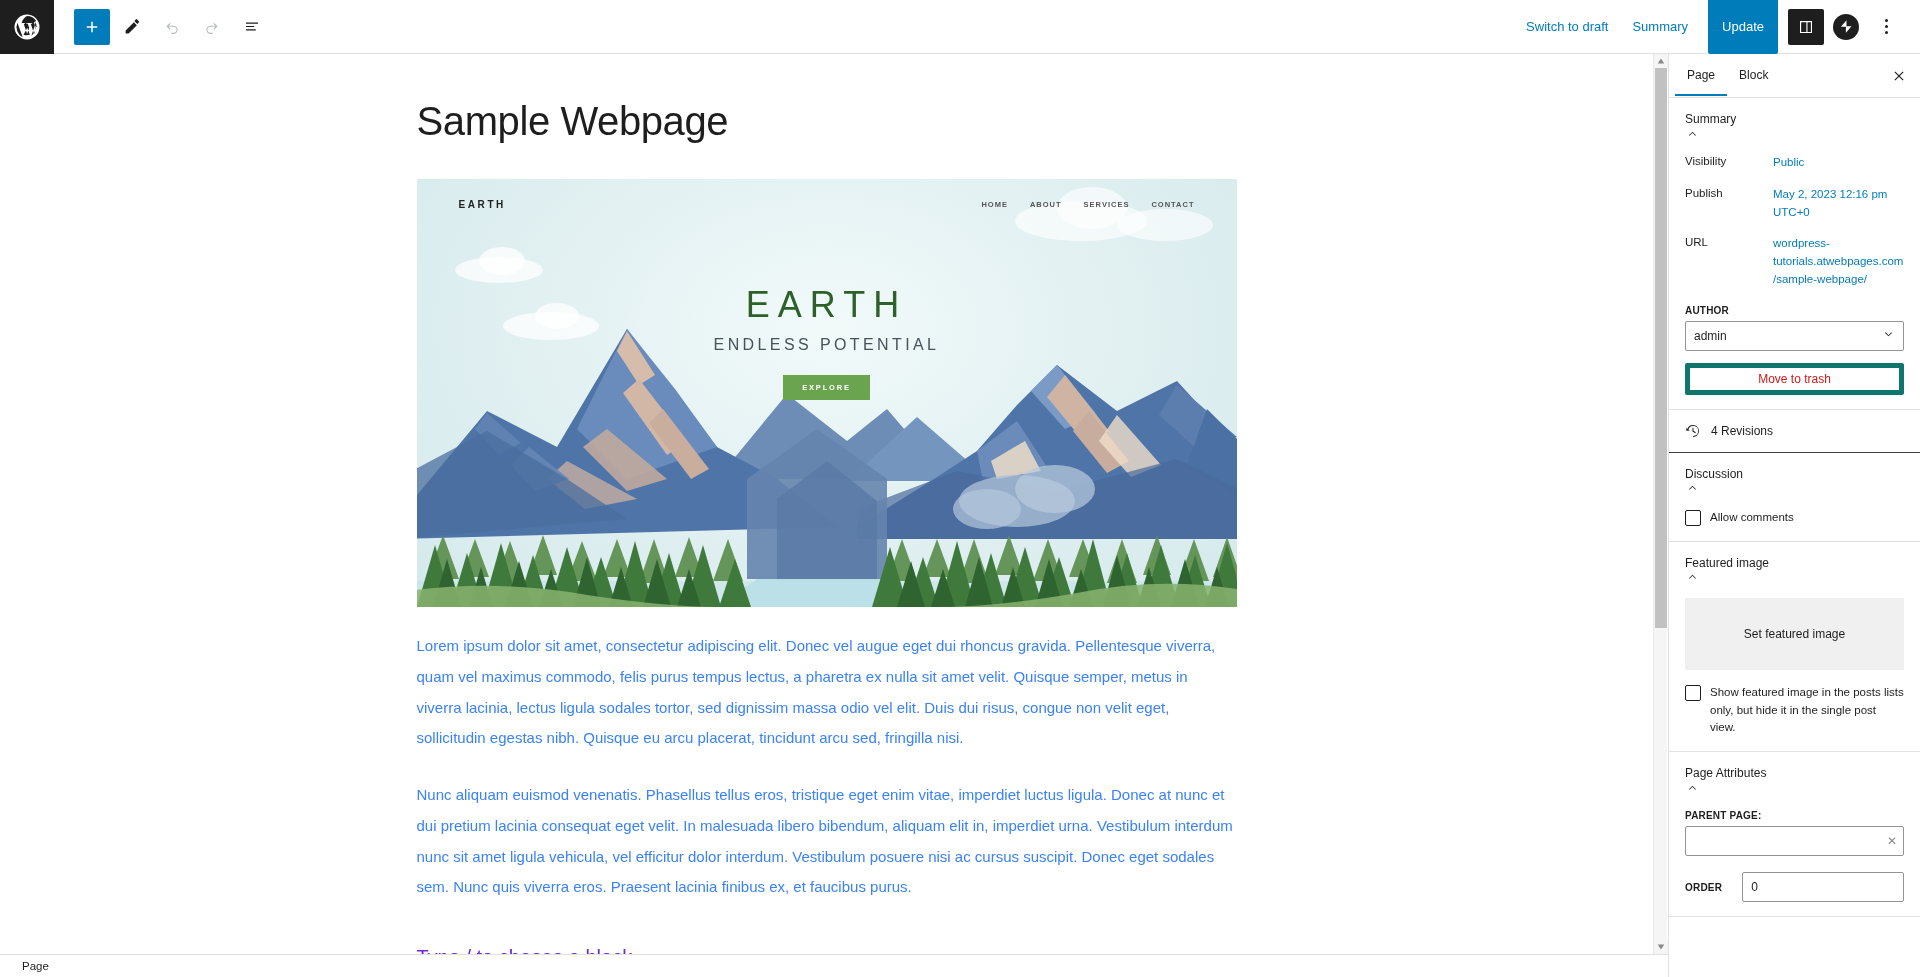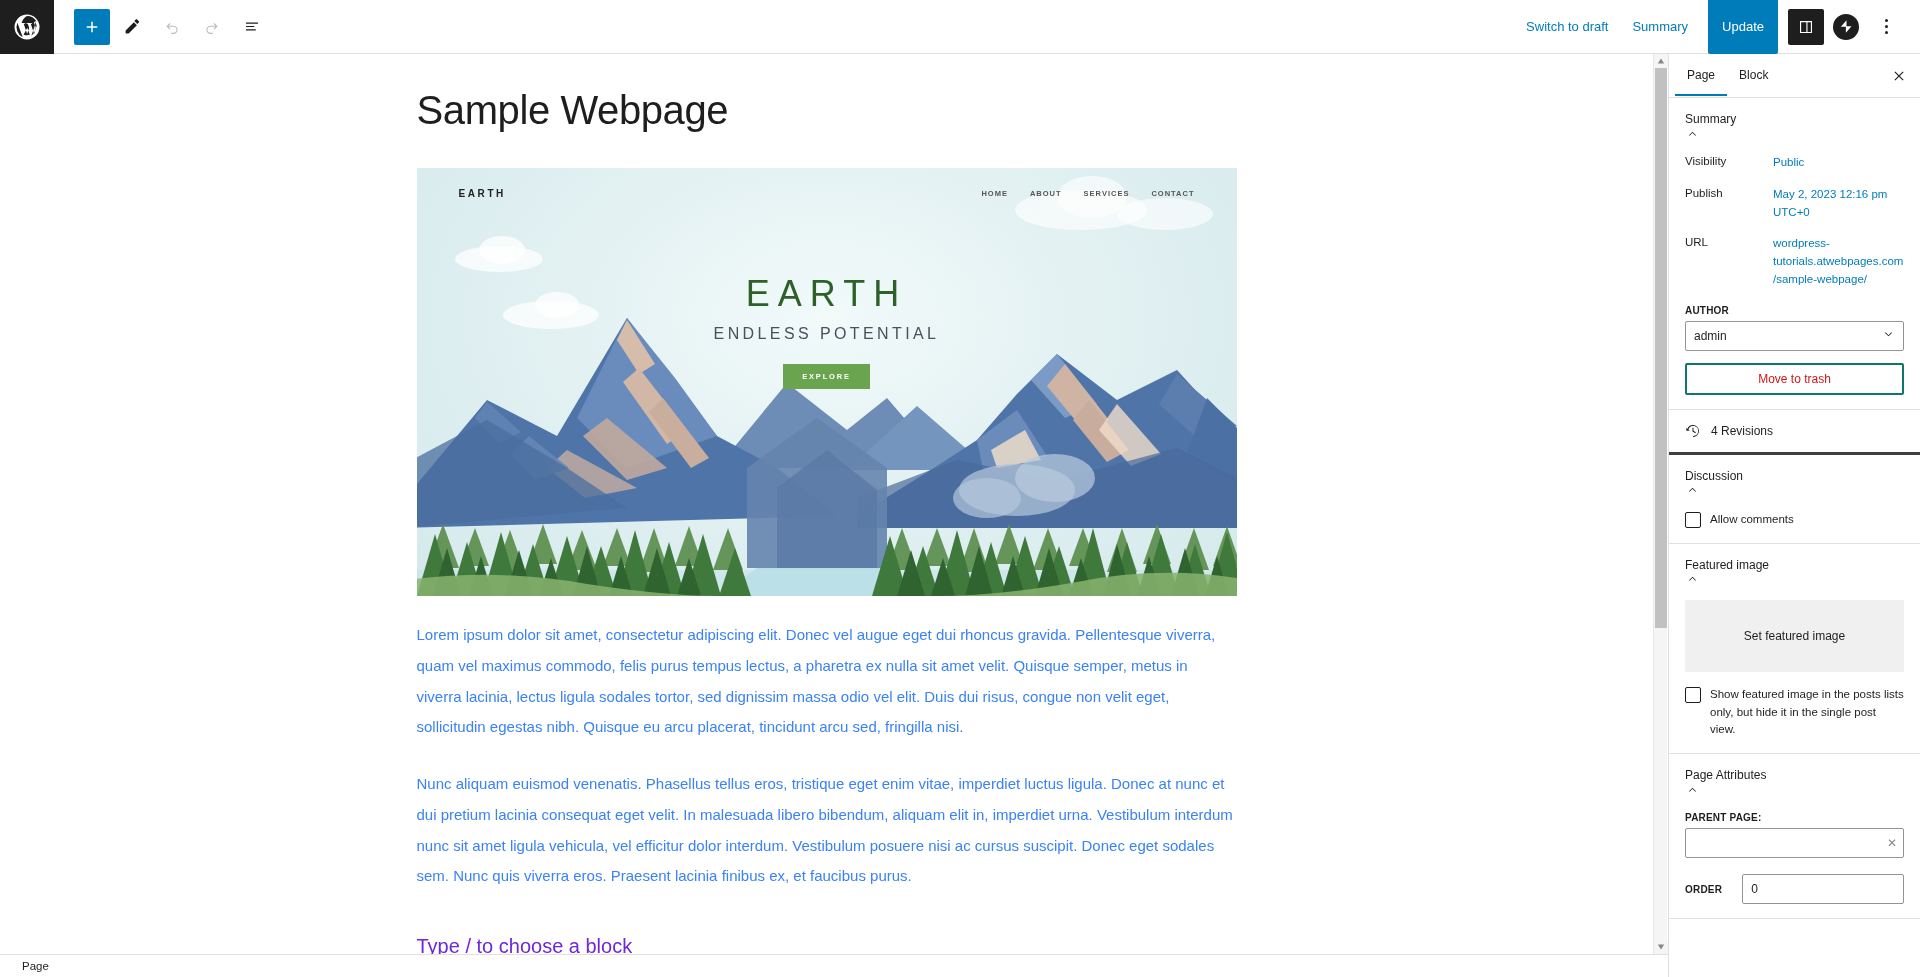--- a/index.html
+++ b/index.html
@@ -71,21 +71,21 @@
   .kebab i { width: 3px; height: 3px; border-radius: 50%; background: #1e1e1e; display: block; }
 
   
   .body-area {
     position: absolute; top: 54px; left: 0;
     width: 1920px; height: 923px;
   }
 
   
   .canvas {
-    position: absolute; top: 4px; left: 0;
+    position: absolute; top: 15px; left: 0;
     width: 1653px; height: 900px;
     background: #fff;
     overflow: hidden;
   }
   .post-wrap { width: 820px; margin: 0 auto; padding-top: 28px; }
 
   .post-title {
     font-size: 40px; font-weight: 400; color: #1e1e1e;
     letter-spacing: -0.4px; line-height: 1.2;
     margin-bottom: 34px;
@@ -218,28 +218,28 @@
   .select-box {
     width: 100%; height: 30px;
     border: 1px solid #949494; border-radius: 2px;
     background: #fff; padding: 0 8px;
     display: flex; align-items: center;
     font-size: 12px; color: #1e1e1e; cursor: pointer;
   }
   .select-box .sc { margin-left: auto; }
   .trash-btn {
     width: 100%; height: 32px; margin-top: 12px;
-    border: 2px solid #0f766e; background: #fff;
+    border: 5px solid #0f766e; background: #fff;
     color: #cc1818; font-size: 12px; border-radius: 2px;
     cursor: pointer; font-family: "Liberation Sans", sans-serif;
   }
 
   .rev-row {
     display: flex; align-items: center; gap: 10px;
-    padding: 13px 16px; border-bottom: 3px solid #404040;
+    padding: 13px 16px; border-bottom: 1px solid #404040;
     cursor: pointer;
   }
   .rev-row span { font-size: 12px; color: #1e1e1e; }
 
   .feat-box {
     width: 100%; height: 72px; margin-top: 14px;
     background: #f0f0f0;
     display: flex; align-items: center; justify-content: center;
     font-size: 12px; color: #1e1e1e; cursor: pointer;
   }

